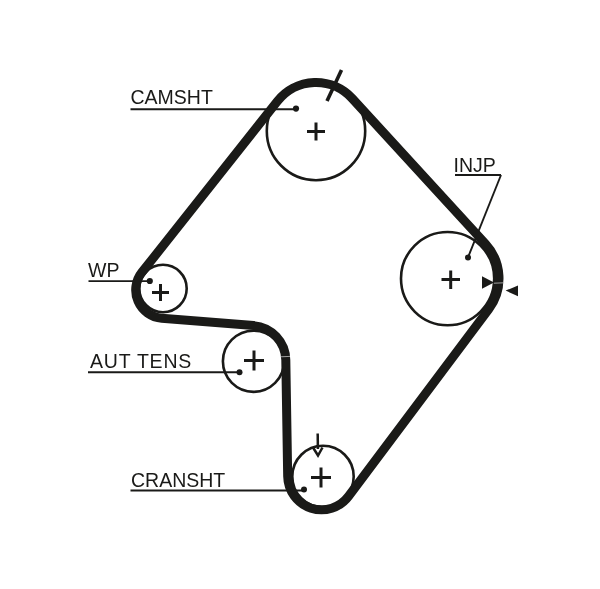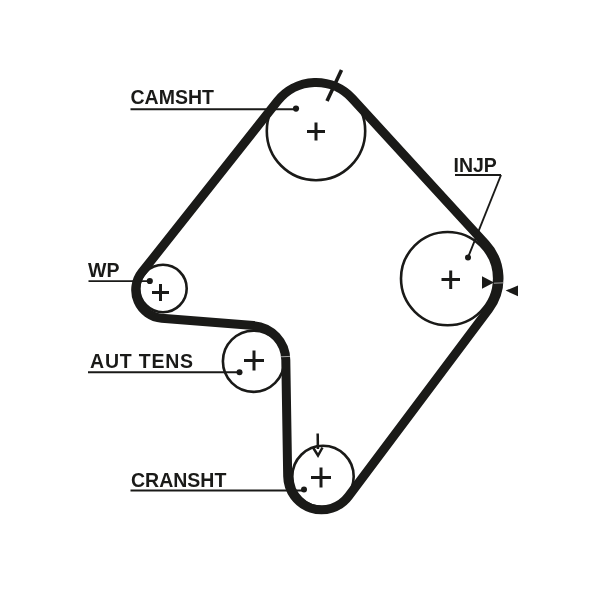--- a/index.html
+++ b/index.html
@@ -1,16 +1,16 @@
 <!DOCTYPE html>
 <html><head>
 <meta charset="utf-8">
 <style>
 html,body{margin:0;padding:0;background:#fff;}
-.wrap{position:relative;width:600px;height:589px;background:#fff;overflow:hidden;font-weight:bold;}
+.wrap{position:relative;width:600px;height:589px;background:#fff;overflow:hidden;}
 svg{display:block;}
 text{font-family:"Liberation Sans",sans-serif;font-size:19.5px;fill:#1a1a18;}
 </style>
 </head>
 <body>
 <div class="wrap">
 <svg width="600" height="589" viewBox="0 0 600 589">
 
   <g fill="none" stroke="#1a1a18" stroke-width="2.6">
     <circle cx="316" cy="131" r="49.2"></circle>

